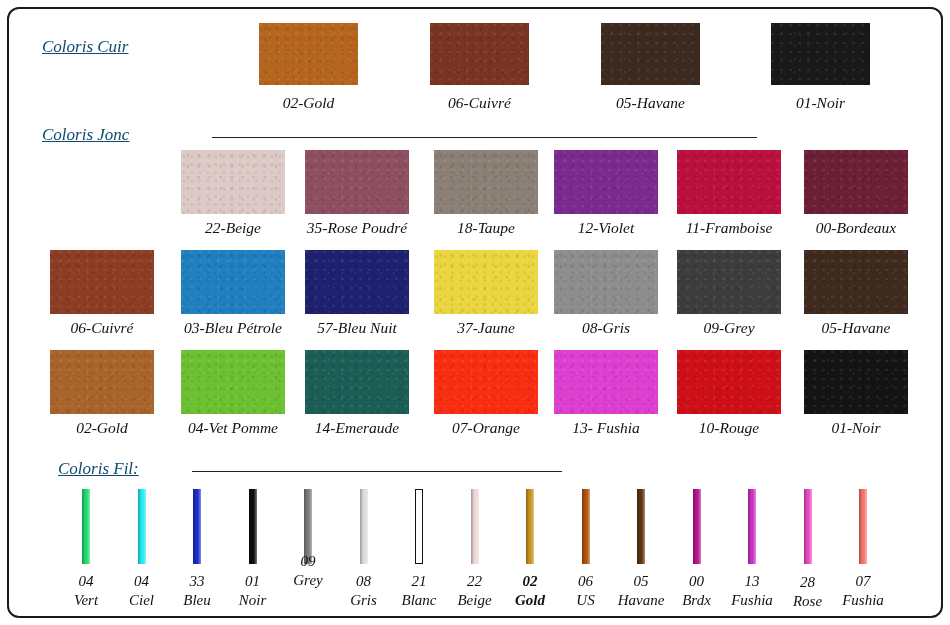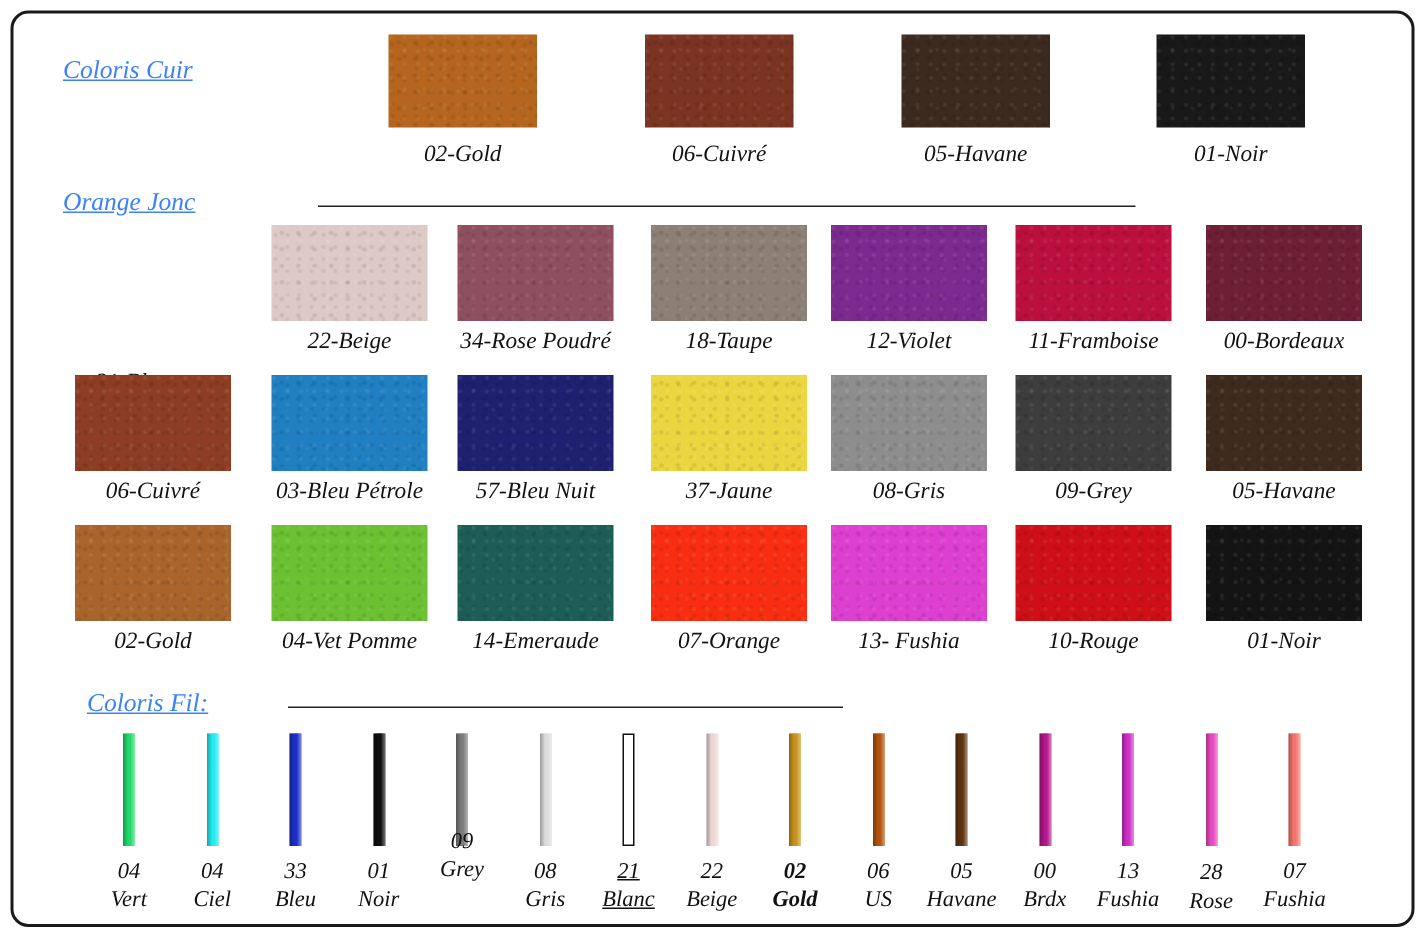--- a/index.html
+++ b/index.html
@@ -20,21 +20,21 @@
     margin: 7px;
     border: 2px solid #1a1a1a;
     border-radius: 12px;
     box-sizing: border-box;
     background: #ffffff;
   }
   .section-label {
     position: absolute;
     font-style: italic;
     font-size: 17px;
-    color: #3b82f6;
+    color: #0c4a6e;
     text-decoration: underline;
     white-space: nowrap;
   }
   .rule {
     position: absolute;
     height: 0;
     border-top: 1.5px solid #222;
   }
   .swatch {
     position: absolute;
@@ -105,33 +105,33 @@
       <div class="swatch" style="left: 592px; top: 14px; width: 99px; height: 62px;">
         <div class="fill" style="background: rgb(60, 42, 30);"></div>
       </div>
       <div class="caption" style="left: 562px; width: 159px; top: 85px;">05-Havane</div>
       <div class="swatch" style="left: 762px; top: 14px; width: 99px; height: 62px;">
         <div class="fill" style="background: rgb(25, 25, 25);"></div>
       </div>
       <div class="caption" style="left: 732px; width: 159px; top: 85px;">01-Noir</div>
     </div>
 
-  <div class="section-label" style="left:33px; top:116px;">Orange Jonc</div>
+  <div class="section-label" style="left:33px; top:116px;">Coloris Jonc</div>
   <div class="rule" style="left:203px; top:128px; width:545px;"></div>
 
   <div id="jonc-swatches">
       <div class="caption" style="left: 3px; width: 160px; top: 210px; margin-top: 27px;">21-Blanc</div>
       <div class="swatch" style="left: 172px; top: 141px; width: 104px; height: 64px;">
         <div class="fill" style="background: rgb(221, 202, 199);"></div>
       </div>
       <div class="caption" style="left: 144px; width: 160px; top: 210px;">22-Beige</div>
       <div class="swatch" style="left: 296px; top: 141px; width: 104px; height: 64px;">
         <div class="fill" style="background: rgb(142, 79, 97);"></div>
       </div>
-      <div class="caption" style="left: 268px; width: 160px; top: 210px;">34-Rose Poudré</div>
+      <div class="caption" style="left: 268px; width: 160px; top: 210px;">35-Rose Poudré</div>
       <div class="swatch" style="left: 425px; top: 141px; width: 104px; height: 64px;">
         <div class="fill" style="background: rgb(140, 127, 117);"></div>
       </div>
       <div class="caption" style="left: 397px; width: 160px; top: 210px;">18-Taupe</div>
       <div class="swatch" style="left: 545px; top: 141px; width: 104px; height: 64px;">
         <div class="fill" style="background: rgb(123, 42, 143);"></div>
       </div>
       <div class="caption" style="left: 517px; width: 160px; top: 210px;">12-Violet</div>
       <div class="swatch" style="left: 668px; top: 141px; width: 104px; height: 64px;">
         <div class="fill" style="background: rgb(187, 15, 62);"></div>
@@ -241,21 +241,21 @@
       <div class="thread" style="left: 350.5px; top: 480px; width: 8px; height: 75px;">
         <div class="core" style="background: linear-gradient(to right, rgba(0, 0, 0, 0.3), rgb(220, 220, 220) 42%, rgb(220, 220, 220) 60%, rgba(255, 255, 255, 0.45)) rgb(220, 220, 220);"></div>
       </div>
       <div class="thread-caption" style="left: 314.5px; width: 80px; top: 563px;">
         <div>08</div>
         <div>Gris</div>
       </div>
       <div class="thread" style="left: 406px; top: 480px; width: 8px; height: 75px;">
         <div class="core" style="background: rgb(255, 255, 255); border: 1px solid rgb(17, 17, 17); box-sizing: border-box;"></div>
       </div>
-      <div class="thread-caption" style="left: 370px; width: 80px; top: 563px; text-decoration: underline;">
+      <div class="thread-caption" style="left: 370px; width: 80px; top: 563px;">
         <div>21</div>
         <div>Blanc</div>
       </div>
       <div class="thread" style="left: 461.5px; top: 480px; width: 8px; height: 75px;">
         <div class="core" style="background: linear-gradient(to right, rgba(0, 0, 0, 0.3), rgb(237, 215, 212) 42%, rgb(237, 215, 212) 60%, rgba(255, 255, 255, 0.45)) rgb(237, 215, 212);"></div>
       </div>
       <div class="thread-caption" style="left: 425.5px; width: 80px; top: 563px;">
         <div>22</div>
         <div>Beige</div>
       </div>

